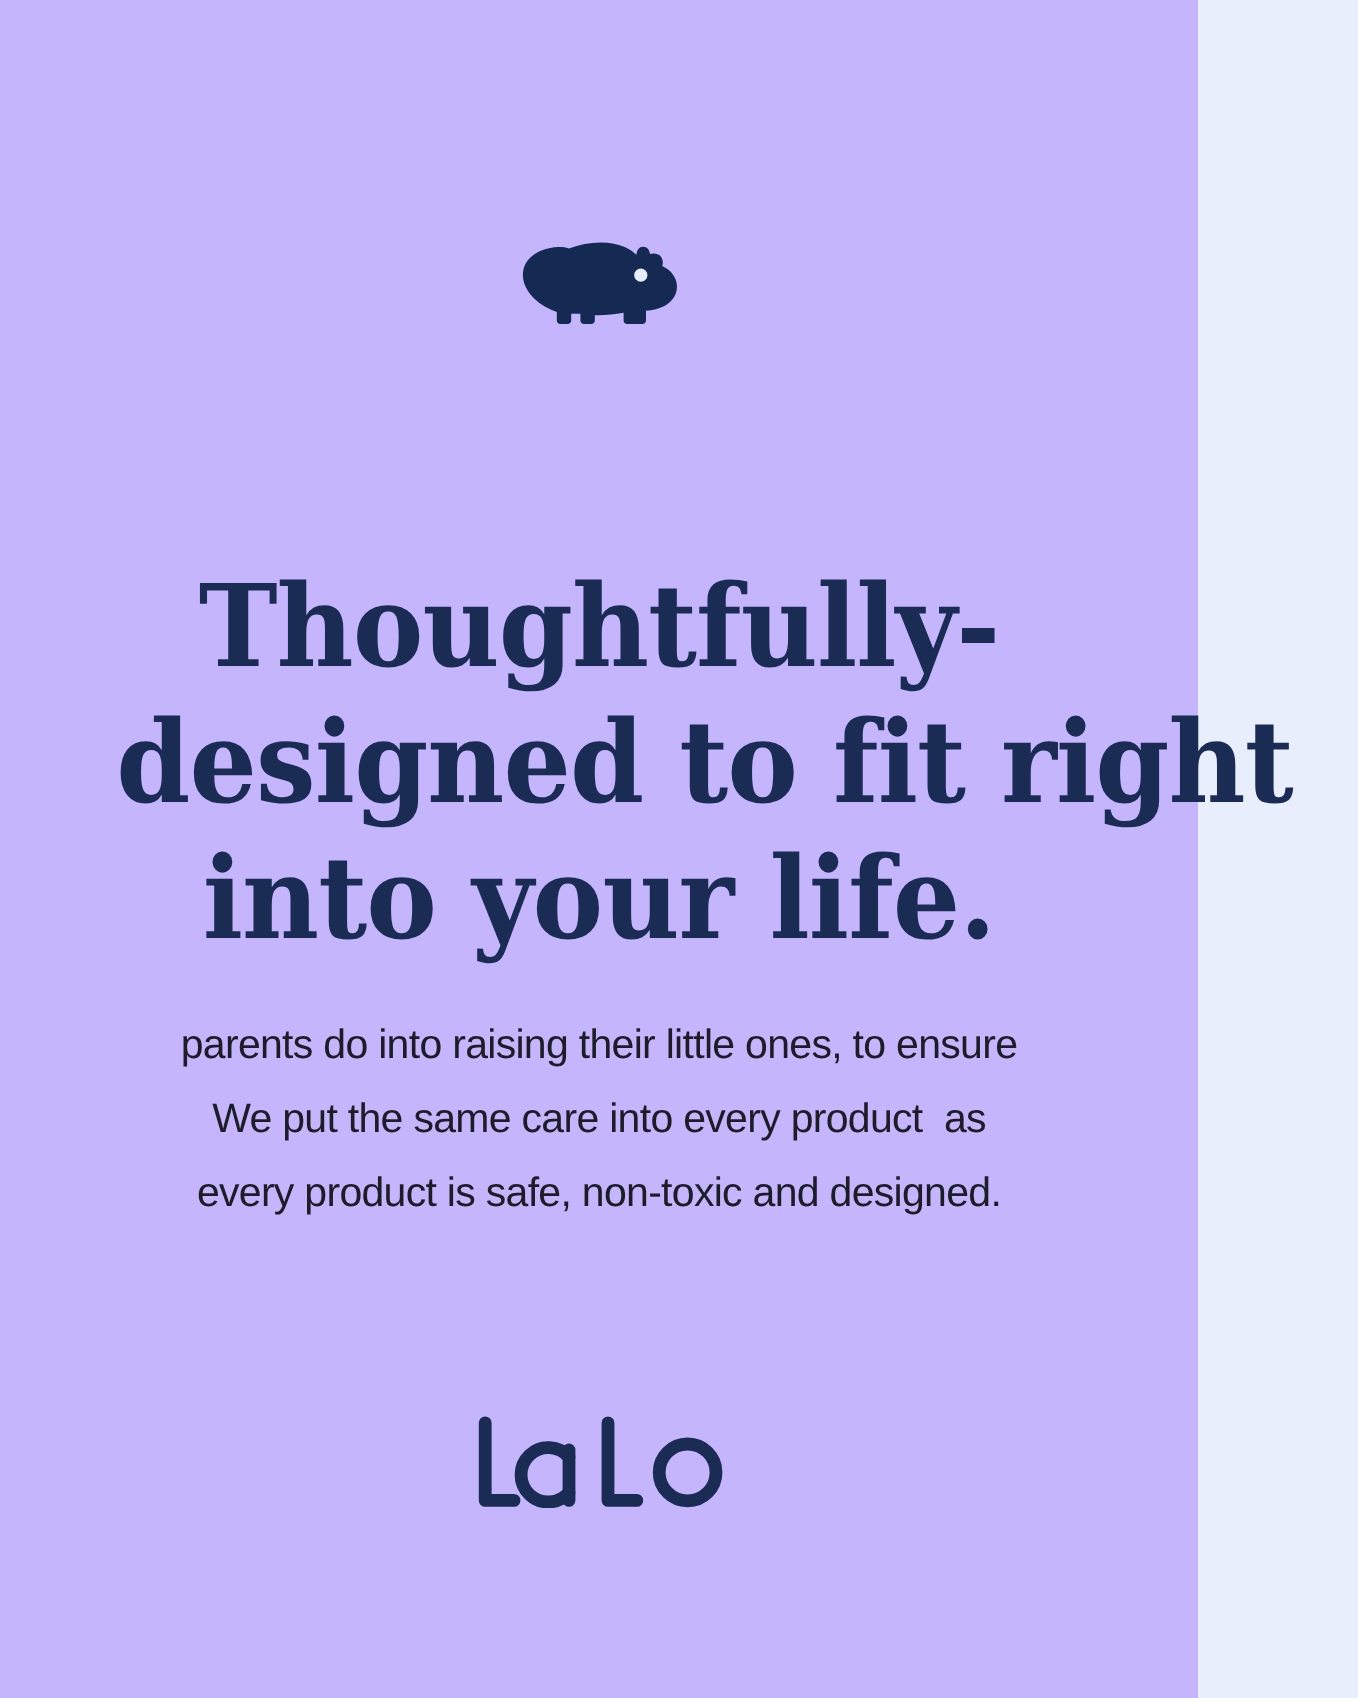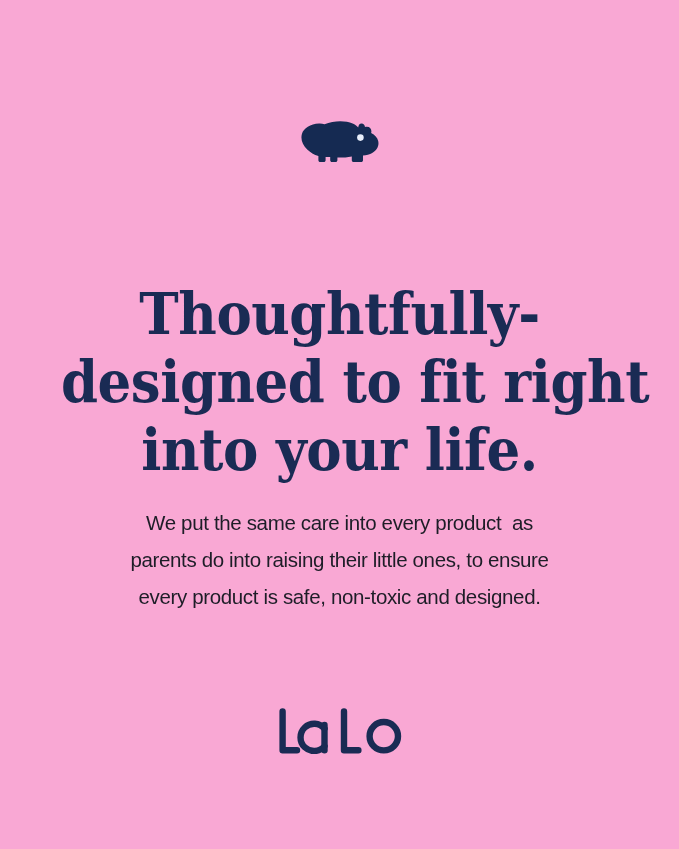--- a/index.html
+++ b/index.html
@@ -10,23 +10,23 @@
     width: 679px;
     height: 849px;
     overflow: hidden;
     background: #e8eefb;
     font-family: "Liberation Sans", sans-serif;
     -webkit-font-smoothing: antialiased;
   }
 
   .poster {
     position: relative;
-    width: 679px;
+    width: 599px;
     height: 849px;
-    background: #f9a8d4;
+    background: #c4b5fd;
     box-sizing: border-box;
   }
 
   
   .brand-mark {
     position: absolute;
     left: 0;
     right: 0;
     top: 118px;
     display: flex;
@@ -157,22 +157,22 @@
     </span>
   </div>
 
   <h1 class="headline">
     <span class="hl-line hl-line-1">Thoughtfully-</span>
     <span class="hl-line hl-line-2">designed to fit right</span>
     <span class="hl-line hl-line-3">into your life.</span>
   </h1>
 
   <p class="body-copy">
+    <span class="bd-line">parents do into raising their little ones, to ensure</span>
     <span class="bd-line">We put the same care into every product  as</span>
-    <span class="bd-line">parents do into raising their little ones, to ensure</span>
     <span class="bd-line">every product is safe, non-toxic and designed.</span>
   </p>
 
   <div class="wordmark">
     <span>
       <svg width="124" height="46" viewBox="0 0 124 46" xmlns="http://www.w3.org/2000/svg" role="img">
         <g fill="none" stroke="#1a2b54" stroke-width="6.4" stroke-linecap="round" stroke-linejoin="round">
 
           <path d="M4.6,3.4 L4.6,42.2 L19.0,42.2"></path>
 

